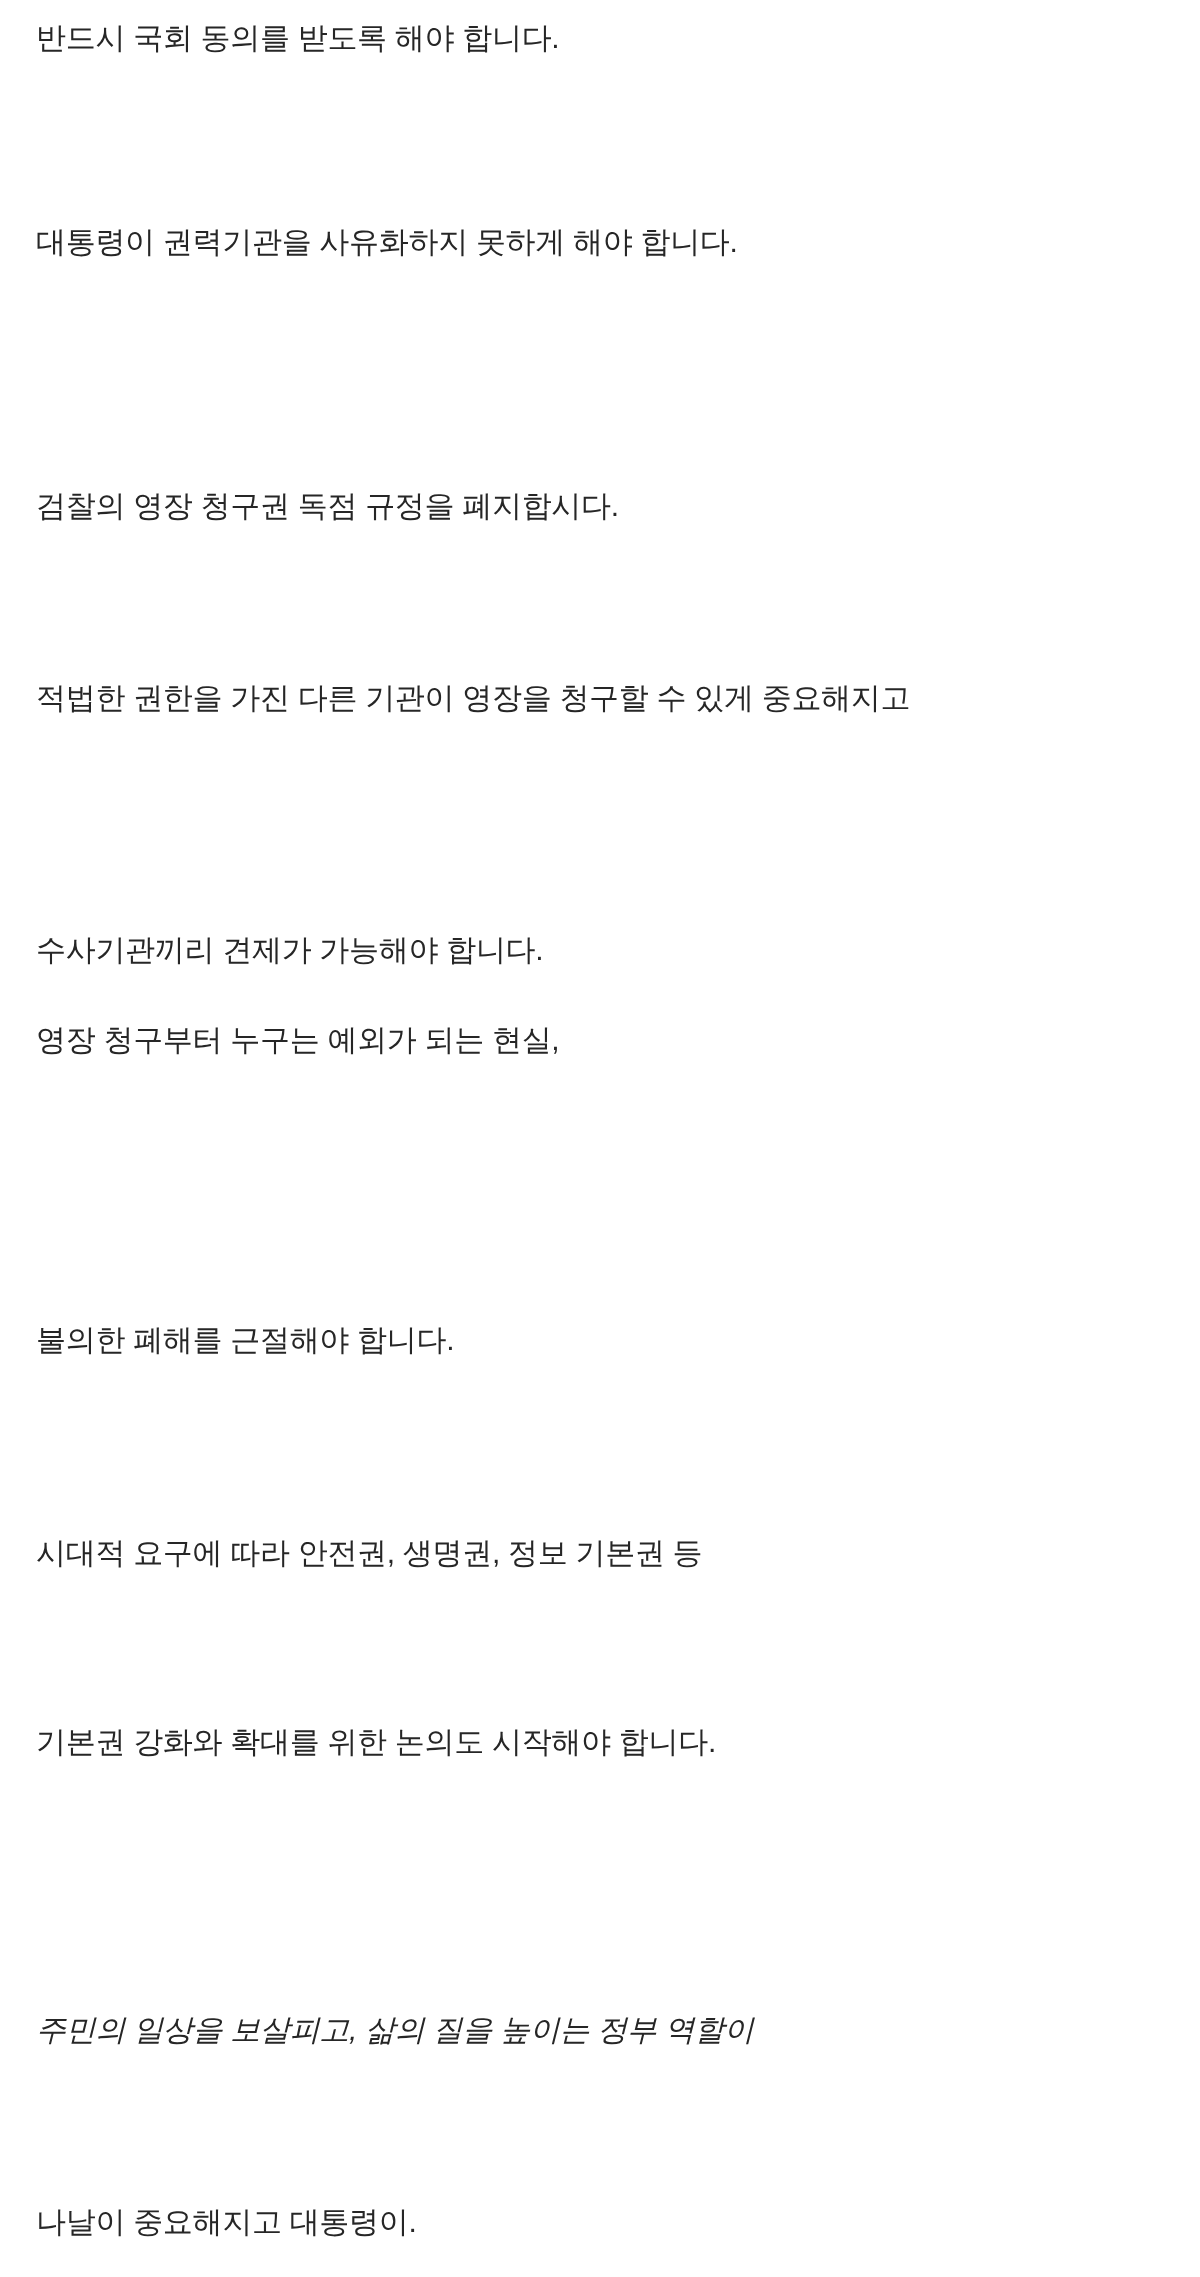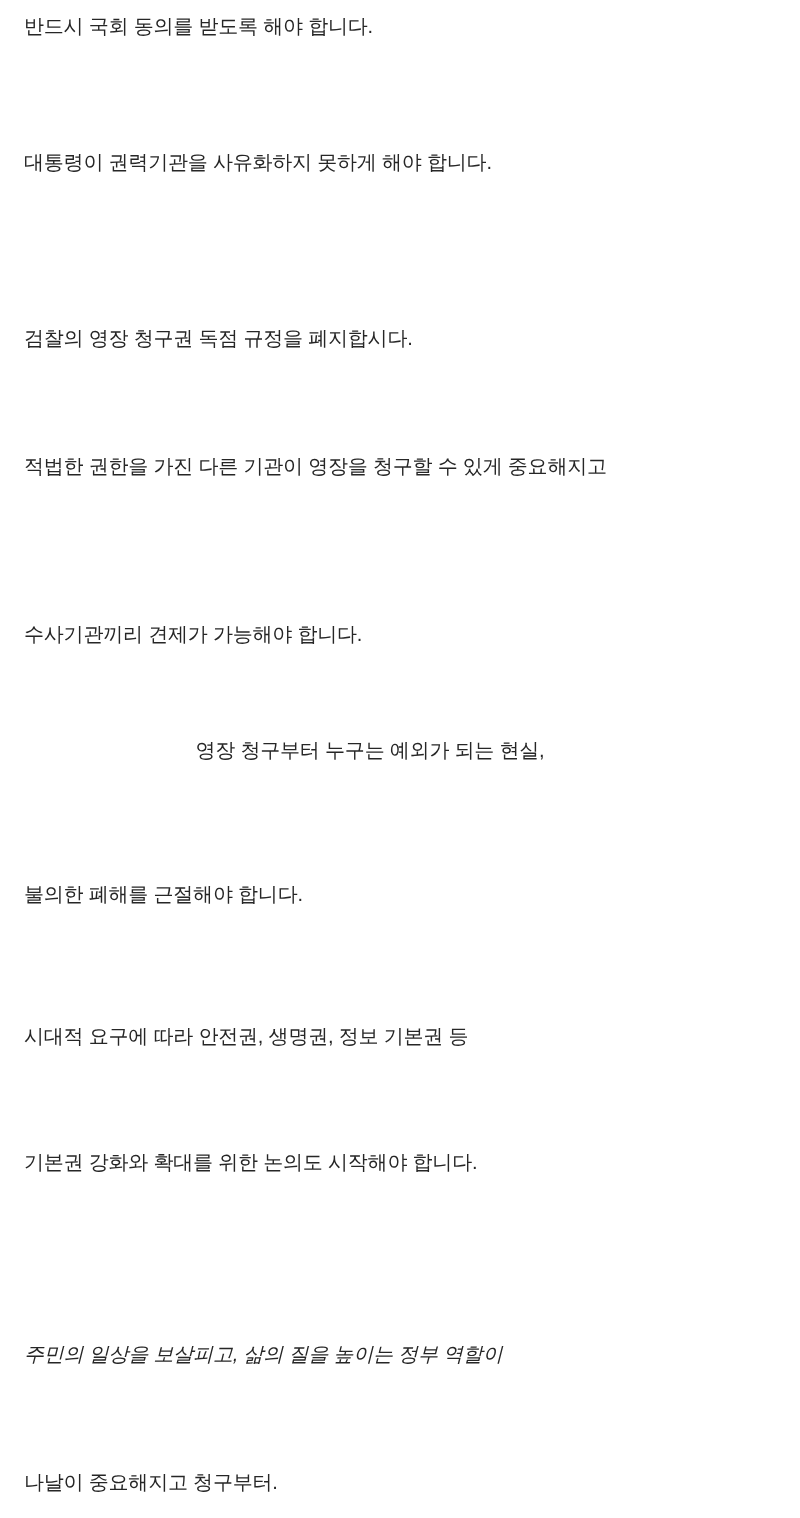--- a/index.html
+++ b/index.html
@@ -42,26 +42,26 @@
     <div class="para blank" style="position: absolute; left: 24px; right: 24px; top: 78px;"></div>
     <div class="para" style="position: absolute; left: 24px; right: 24px; top: 128px; margin-top: 20px;">대통령이 권력기관을 사유화하지 못하게 해야 합니다.</div>
     <div class="para blank" style="position: absolute; left: 24px; right: 24px; top: 204px;"></div>
     <div class="para blank" style="position: absolute; left: 24px; right: 24px; top: 264px;"></div>
     <div class="para" style="position: absolute; left: 24px; right: 24px; top: 324px;">검찰의 영장 청구권 독점 규정을 폐지합시다.</div>
     <div class="para blank" style="position: absolute; left: 24px; right: 24px; top: 390px;"></div>
     <div class="para" style="position: absolute; left: 24px; right: 24px; top: 452px;">적법한 권한을 가진 다른 기관이 영장을 청구할 수 있게 중요해지고</div>
     <div class="para blank" style="position: absolute; left: 24px; right: 24px; top: 518px;"></div>
     <div class="para" style="position: absolute; left: 24px; right: 24px; top: 580px; margin-top: 40px;">수사기관끼리 견제가 가능해야 합니다.</div>
     <div class="para blank" style="position: absolute; left: 24px; right: 24px; top: 646px;"></div>
-    <div class="para" style="position: absolute; left: 24px; right: 24px; top: 736px; text-align: center;">영장 청구부터 누구는 예외가 되는 현실,</div>
+    <div class="para" style="position: absolute; left: 24px; right: 24px; top: 680px;">영장 청구부터 누구는 예외가 되는 현실,</div>
     <div class="para blank" style="position: absolute; left: 24px; right: 24px; top: 774px;"></div>
     <div class="para" style="position: absolute; left: 24px; right: 24px; top: 836px; margin-top: 44px;">불의한 폐해를 근절해야 합니다.</div>
     <div class="para blank" style="position: absolute; left: 24px; right: 24px; top: 902px;"></div>
     <div class="para blank" style="position: absolute; left: 24px; right: 24px; top: 962px;"></div>
     <div class="para" style="position: absolute; left: 24px; right: 24px; top: 1022px;">시대적 요구에 따라 안전권, 생명권, 정보 기본권 등</div>
     <div class="para blank" style="position: absolute; left: 24px; right: 24px; top: 1088px;"></div>
     <div class="para" style="position: absolute; left: 24px; right: 24px; top: 1148px;">기본권 강화와 확대를 위한 논의도 시작해야 합니다.</div>
     <div class="para blank" style="position: absolute; left: 24px; right: 24px; top: 1214px;"></div>
     <div class="para blank" style="position: absolute; left: 24px; right: 24px; top: 1276px;"></div>
     <div class="para" style="position: absolute; left: 24px; right: 24px; top: 1340px; font-style: italic;">주민의 일상을 보살피고, 삶의 질을 높이는 정부 역할이</div>
     <div class="para blank" style="position: absolute; left: 24px; right: 24px; top: 1406px;"></div>
-    <div class="para" style="position: absolute; left: 24px; right: 24px; top: 1468px;">나날이 중요해지고 청구부터.</div>
+    <div class="para" style="position: absolute; left: 24px; right: 24px; top: 1468px;">나날이 중요해지고 대통령이.</div>
   </div>
 
 </body></html>

